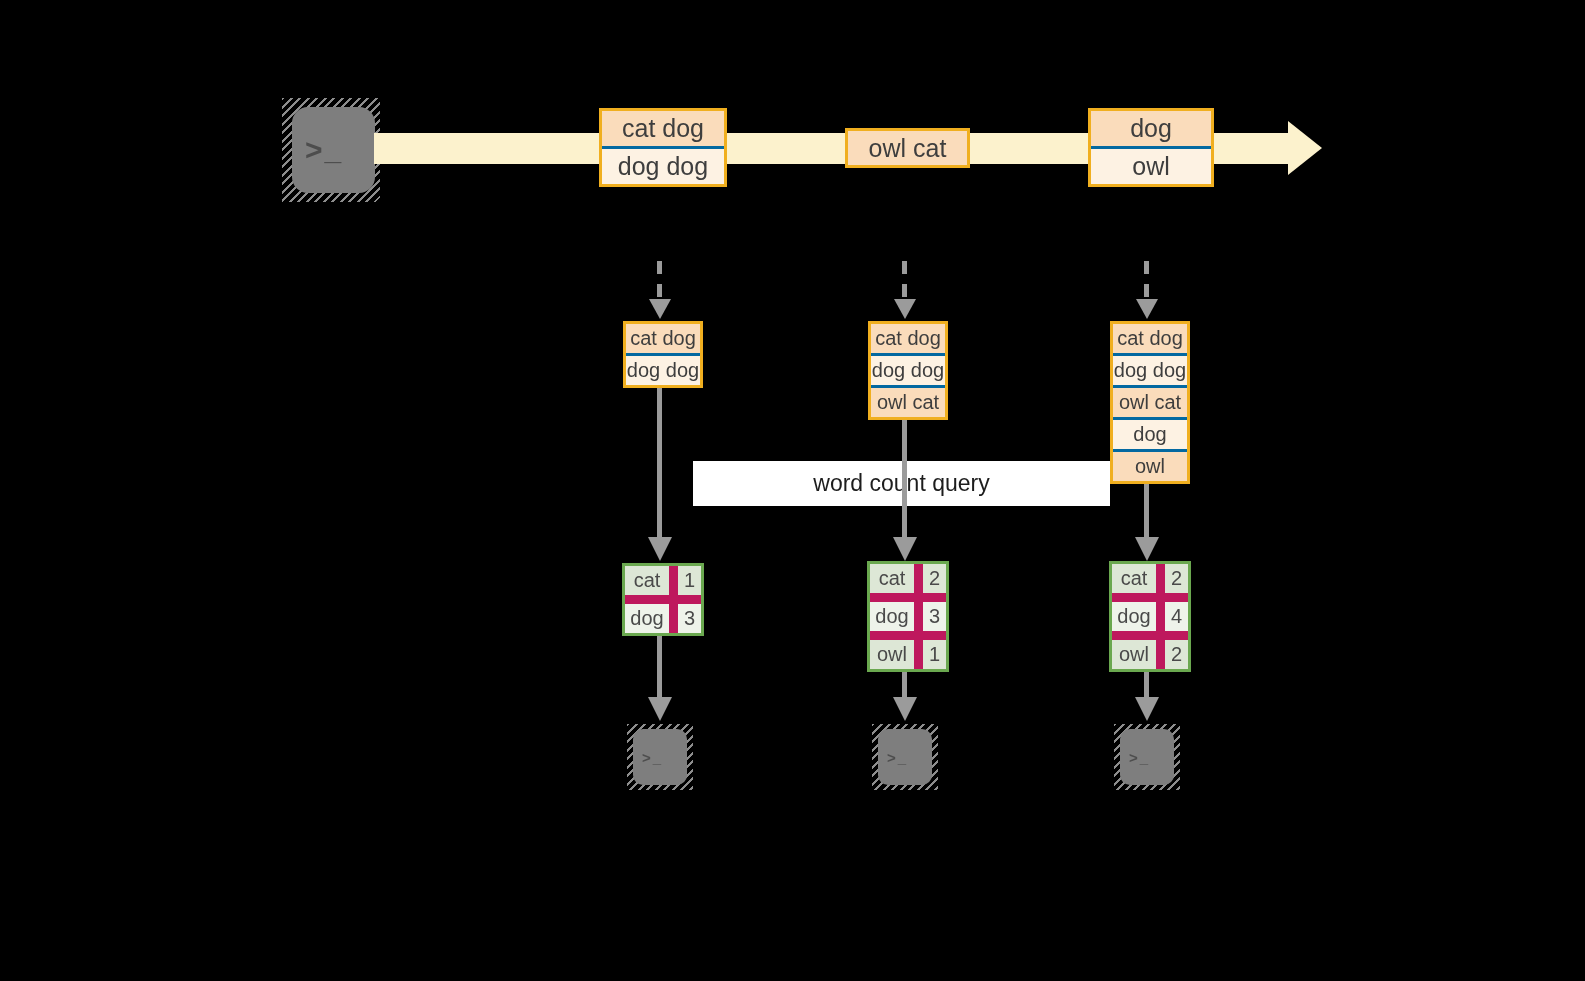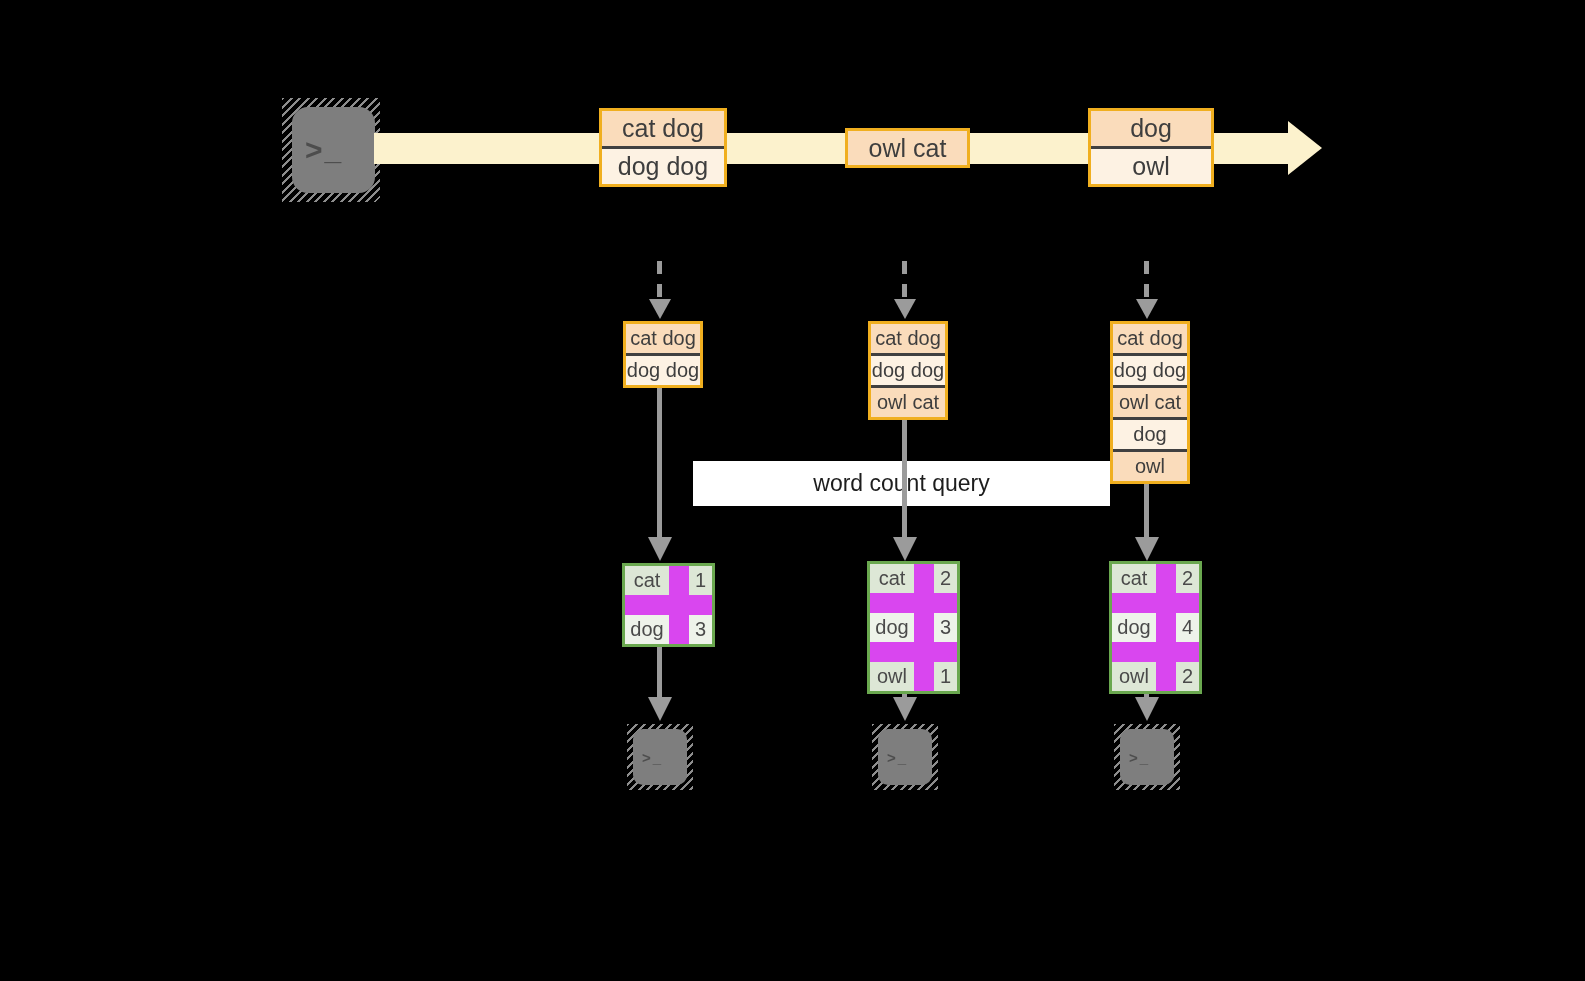--- a/index.html
+++ b/index.html
@@ -13,41 +13,41 @@
   .prompt{color:#4d4d4d;font-weight:bold;letter-spacing:2px;}
 
   
   .band{background:#fcf2cd;}
   .bandhead{width:0;height:0;border-top:27px solid transparent;border-bottom:27px solid transparent;
             border-left:34px solid #fcf2cd;}
 
   
   .rbox{border:3px solid #f0af1f;display:flex;flex-direction:column;z-index:3;}
   .rrow{display:flex;align-items:center;justify-content:center;color:#3e3e3e;}
-  .rrow + .rrow{border-top:3px solid #404040;}
+  .rrow + .rrow{border-top:3px solid #0369a1;}
   .rrow:nth-child(odd){background:#fadcbb;}
   .rrow:nth-child(even){background:#fdf2e3;}
   .batchrow{height:35px;font-size:25px;}
   .staterow{height:29px;font-size:20px;}
 
   
   .vline{width:5px;background:#9b9b9b;z-index:2;}
   .dline{width:5px;z-index:2;
          background:repeating-linear-gradient(to bottom,#9b9b9b 0 13px,transparent 13px 23px);}
   .ahead{width:0;height:0;border-left:12px solid transparent;border-right:12px solid transparent;
          border-top:24px solid #9b9b9b;z-index:2;}
   .dhead{width:0;height:0;border-left:11px solid transparent;border-right:11px solid transparent;
          border-top:20px solid #9b9b9b;z-index:2;}
 
   
   .banner{background:#ffffff;z-index:1;display:flex;align-items:center;justify-content:center;
           color:#1d1d1d;font-size:23px;}
 
   
-  .gtable{display:grid;grid-template-columns:44px 23px;gap:20px;background:#d946ef;
+  .gtable{display:grid;grid-template-columns:44px 23px;gap:9px;background:#be185d;
           border:3px solid #6aa84f;z-index:3;}
   .gcell{height:29px;display:flex;align-items:center;justify-content:center;
          font-size:20px;color:#4a4a4a;}
   .g-dark{background:#dde7d6;}
   .g-light{background:#eef3ea;}
 </style>
 </head>
 <body>
 
 <div id="stage">

